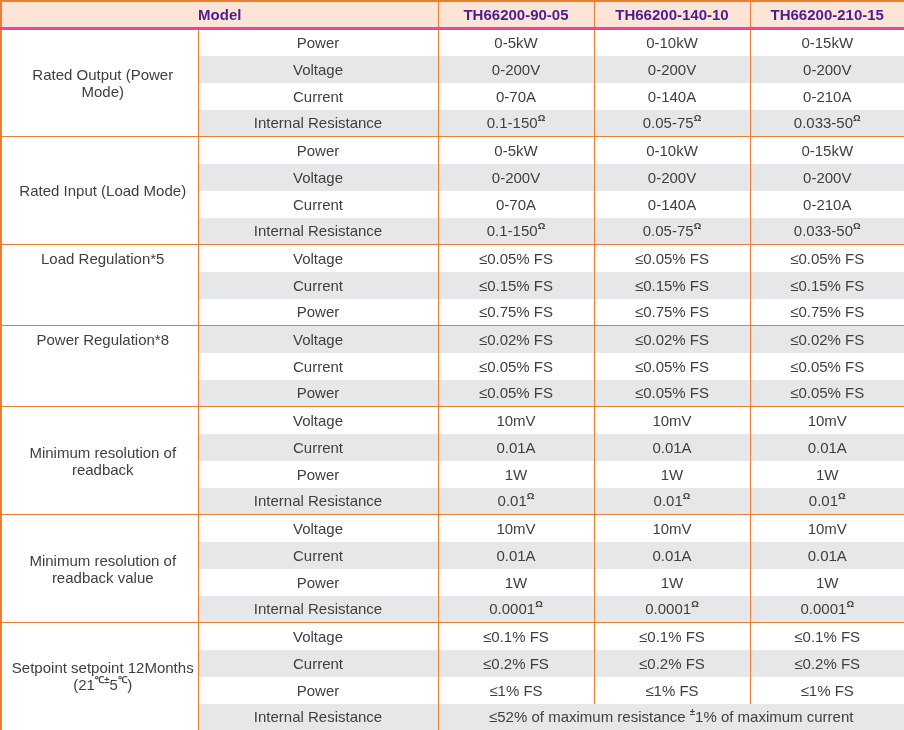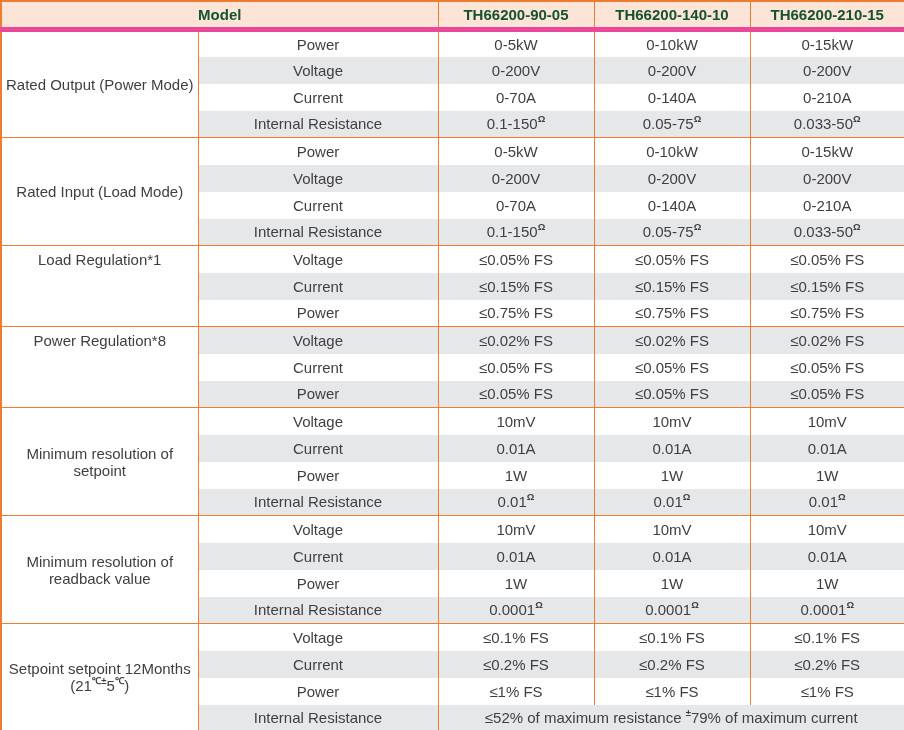--- a/index.html
+++ b/index.html
@@ -16,29 +16,29 @@
   .spec th, .spec td {
     border-left: 1px solid #ED7D31;
     border-right: 1px solid #ED7D31;
     text-align: center;
     vertical-align: middle;
     padding: 0 2px;
     overflow: hidden;
   }
   .spec thead th {
     background: #FCE4D6;
-    color: #14532d;
+    color: #4c1d95;
     font-weight: bold;
     height: 25px;
-    border-bottom: 5px solid #ec4899;
+    border-bottom: 3px solid #ec4899;
   }
   .spec tbody tr { height: 27px; }
   .spec tbody tr:nth-child(even) td { background: #E6E7E8; }
   .spec tr.gstart td { border-top: 1px solid #ED7D31; }
-  td.glabel { background: #ffffff !important; }
+  td.glabel { background: #ffffff !important; padding-left: 8px; }
   td.vtop { vertical-align: top; padding-top: 5px; }
   sup.u {
     font-size: 9.5px;
     font-weight: bold;
     line-height: 0;
     position: relative;
     top: -1px;
   }
 </style>
 </head>
@@ -108,21 +108,21 @@
       <td>0-210A</td>
     </tr>
     <tr>
       <td>Internal Resistance</td>
       <td><span>0.1-150</span><sup class="u">Ω</sup></td>
       <td><span>0.05-75</span><sup class="u">Ω</sup></td>
       <td><span>0.033-50</span><sup class="u">Ω</sup></td>
     </tr>
 
     <tr class="gstart">
-      <td class="glabel vtop" rowspan="3">Load Regulation*1</td>
+      <td class="glabel vtop" rowspan="3">Load Regulation*5</td>
       <td>Voltage</td>
       <td>≤0.05% FS</td>
       <td>≤0.05% FS</td>
       <td>≤0.05% FS</td>
     </tr>
     <tr>
       <td>Current</td>
       <td>≤0.15% FS</td>
       <td>≤0.15% FS</td>
       <td>≤0.15% FS</td>
@@ -148,21 +148,21 @@
       <td>≤0.05% FS</td>
     </tr>
     <tr>
       <td>Power</td>
       <td>≤0.05% FS</td>
       <td>≤0.05% FS</td>
       <td>≤0.05% FS</td>
     </tr>
 
     <tr class="gstart">
-      <td class="glabel" rowspan="4">Minimum resolution of setpoint</td>
+      <td class="glabel" rowspan="4">Minimum resolution of readback</td>
       <td>Voltage</td>
       <td>10mV</td>
       <td>10mV</td>
       <td>10mV</td>
     </tr>
     <tr>
       <td>Current</td>
       <td>0.01A</td>
       <td>0.01A</td>
       <td>0.01A</td>
@@ -223,16 +223,16 @@
       <td>≤0.2% FS</td>
     </tr>
     <tr>
       <td>Power</td>
       <td>≤1% FS</td>
       <td>≤1% FS</td>
       <td>≤1% FS</td>
     </tr>
     <tr>
       <td>Internal Resistance</td>
-      <td colspan="3"><span>≤52% of maximum resistance </span><sup class="u">±</sup><span>79% of maximum current</span></td>
+      <td colspan="3"><span>≤52% of maximum resistance </span><sup class="u">±</sup><span>1% of maximum current</span></td>
     </tr>
   </tbody>
 </table>
 
 </body></html>

